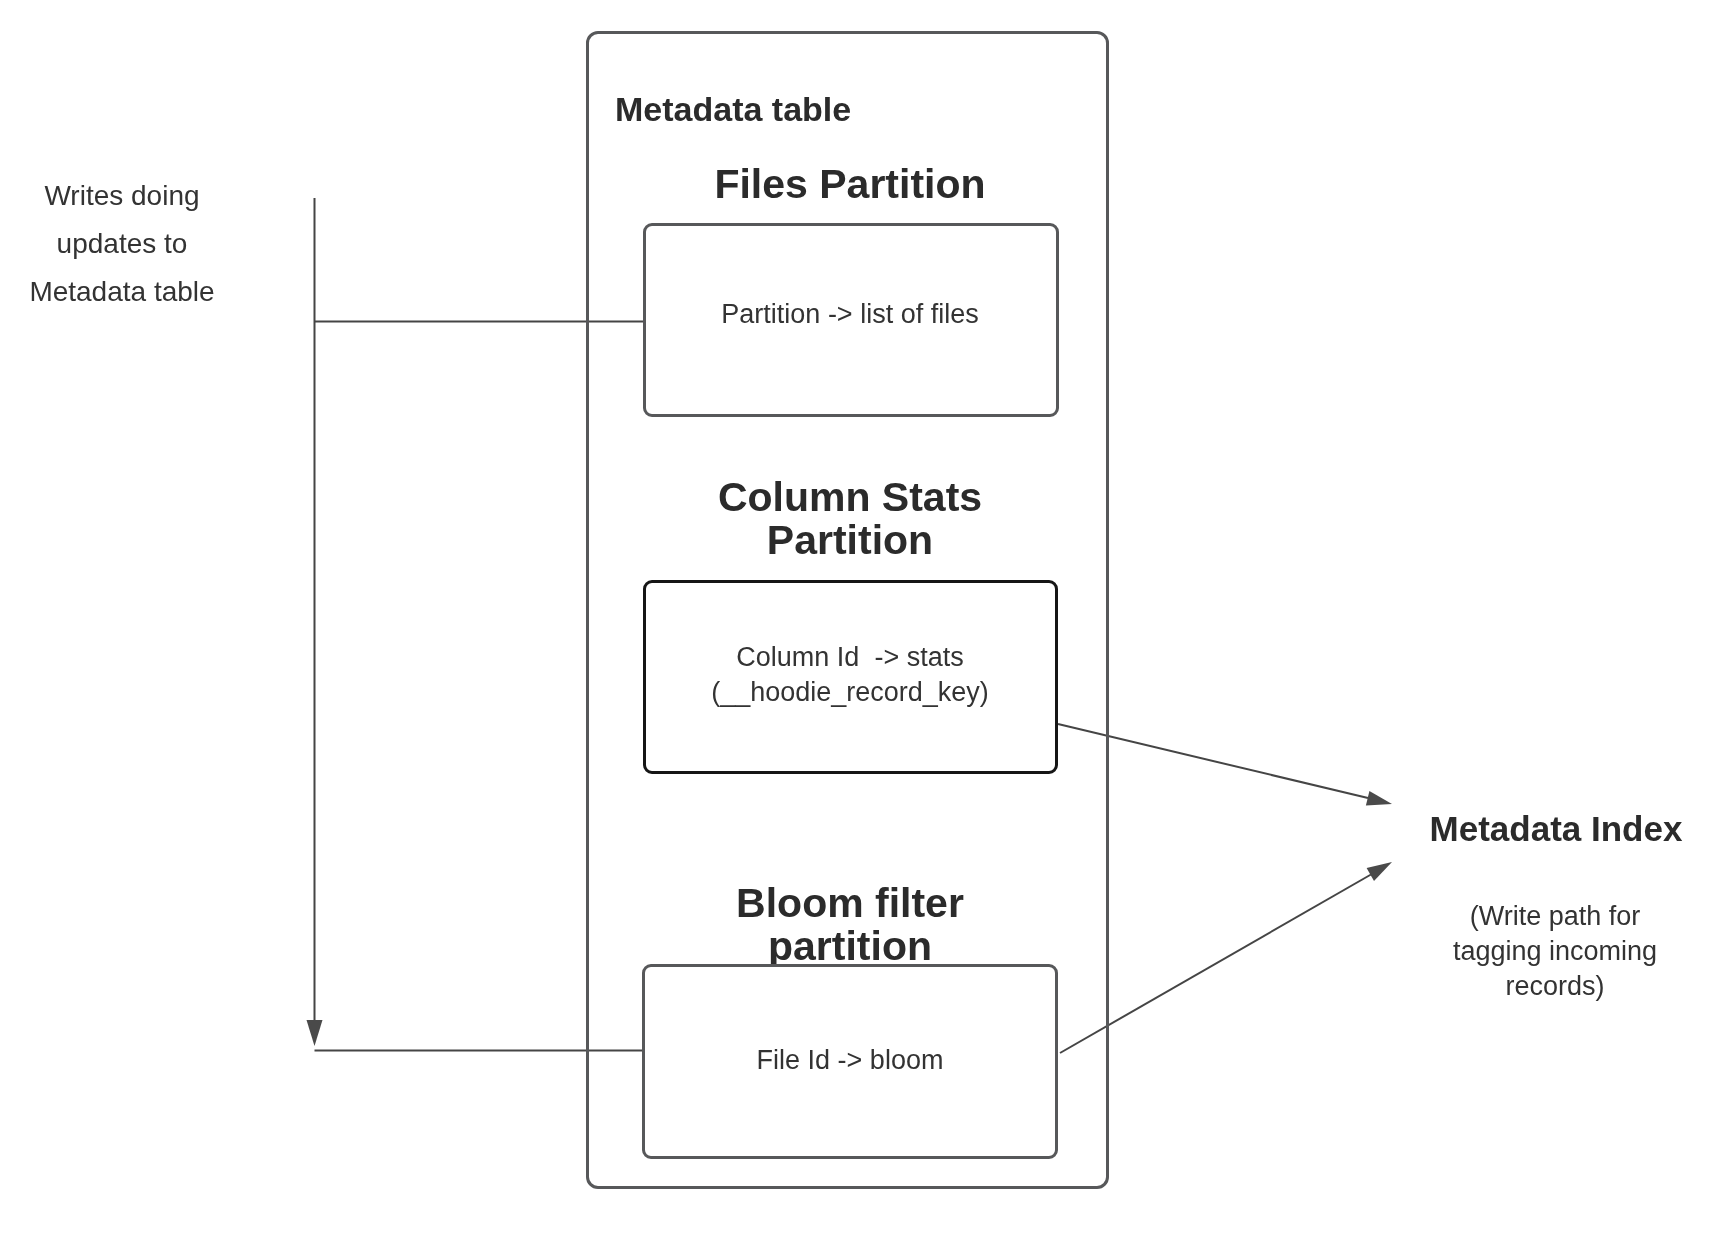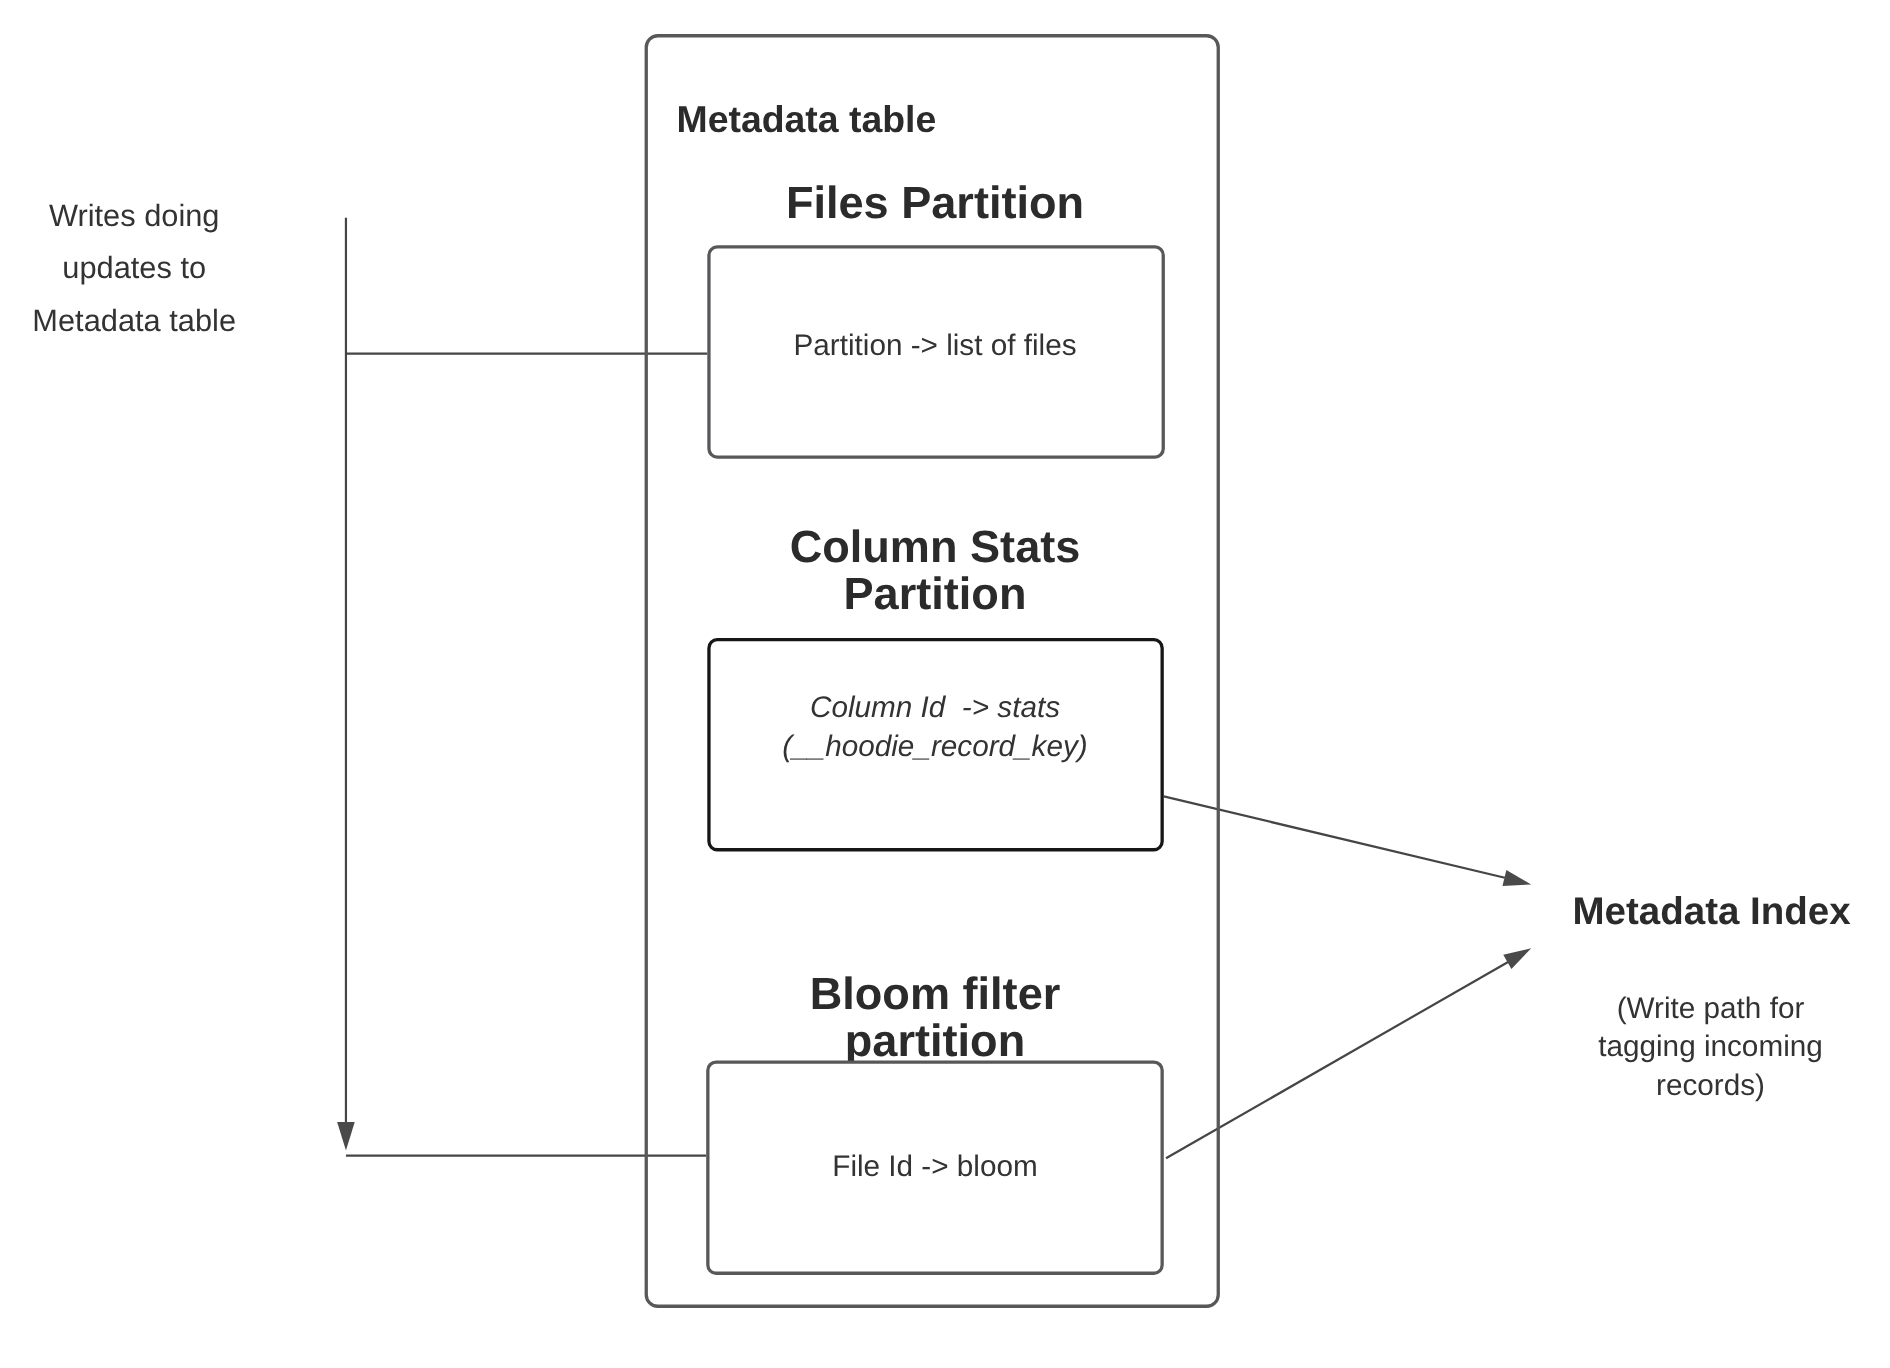--- a/index.html
+++ b/index.html
@@ -27,21 +27,21 @@
 
   .pbox { position: absolute; box-sizing: border-box; background: #ffffff; border-radius: 9px; }
   .pbox.gray  { border: 3px solid #57585a; }
   .pbox.black { border: 3px solid #161616; }
   .b-files  { left: 643px; top: 223px; width: 416px; height: 194px; }
   .b-column { left: 643px; top: 580px; width: 415px; height: 194px; }
   .b-bloom  { left: 642px; top: 964px; width: 416px; height: 195px; }
 
   .plabel { width: 460px; left: 620px; font-size: 27px; line-height: 35px; color: #333333; }
   .l-files  { top: 281px; margin-top: 16px; }
-  .l-column { top: 626px; font-style: italic; }
+  .l-column { top: 640px; }
   .l-bloom  { top: 1043px; }
 
   .mi-title { left: 1386px; top: 808px; width: 340px; font-size: 35px; font-weight: bold;
               line-height: 42px; color: #2b2b2b; }
   .mi-sub   { left: 1388px; top: 899px; width: 334px; font-size: 27px; line-height: 35px; color: #333333; }
 </style>
 </head>
 <body>
 
 <div class="canvas">

